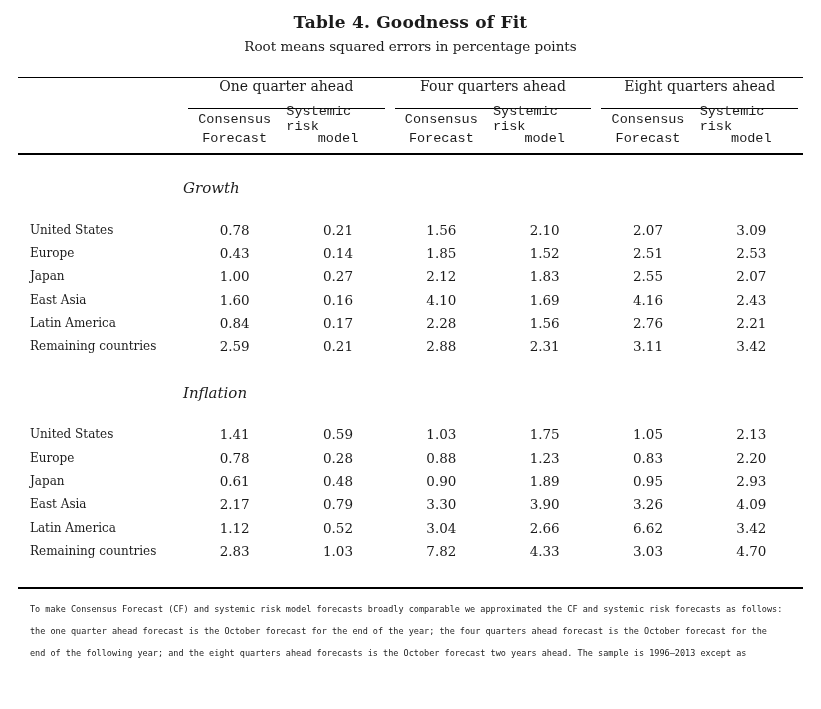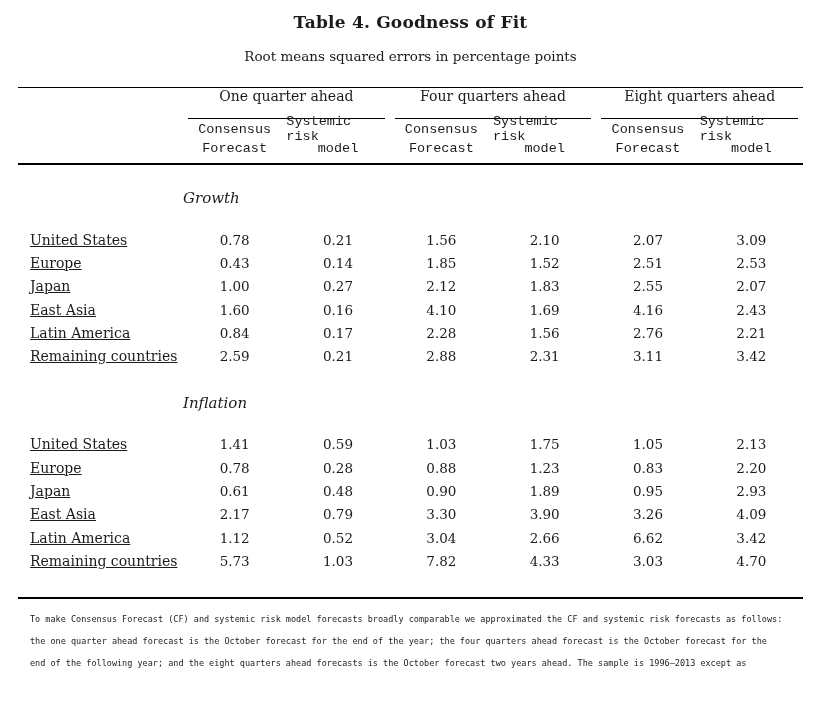--- a/index.html
+++ b/index.html
@@ -17,21 +17,21 @@
   .title {
     text-align: center;
     padding-top: 12px;
     font-size: 17px;
     line-height: 20px;
     font-weight: bold;
     letter-spacing: 0.2px;
   }
   .subtitle {
     text-align: center;
-    margin-top: 16px;
+    margin-top: 6px;
     font-size: 13.5px;
     line-height: 17px;
   }
   .table-area {
     margin: 0 18px;
   }
   .rule-top {
     margin-top: 22px;
     border-top: 1.5px solid #000;
   }
@@ -84,23 +84,22 @@
     margin-top: 26px;
   }
   .data-row {
     display: grid;
     grid-template-columns: 165px repeat(6, 1fr);
     height: 23.3px;
     align-items: center;
   }
   .row-label {
     padding-left: 12px;
-    font-size: 14px;
+    font-size: 12px;
     white-space: nowrap;
-    text-decoration: underline;
   }
   .value {
     text-align: center;
     font-size: 13.5px;
   }
   .footnote {
     padding: 9px 12px 8px 12px;
   }
   .footnote-line {
     font-family: "DejaVu Sans Mono", "Liberation Mono", monospace;
@@ -252,21 +251,21 @@
       <div class="row-label">Latin America</div>
       <div class="value">1.12</div>
       <div class="value">0.52</div>
       <div class="value">3.04</div>
       <div class="value">2.66</div>
       <div class="value">6.62</div>
       <div class="value">3.42</div>
     </div>
     <div class="data-row">
       <div class="row-label">Remaining countries</div>
-      <div class="value">5.73</div>
+      <div class="value">2.83</div>
       <div class="value">1.03</div>
       <div class="value">7.82</div>
       <div class="value">4.33</div>
       <div class="value">3.03</div>
       <div class="value">4.70</div>
     </div>
   </div>
 
   <div class="rule-foot"></div>
 

